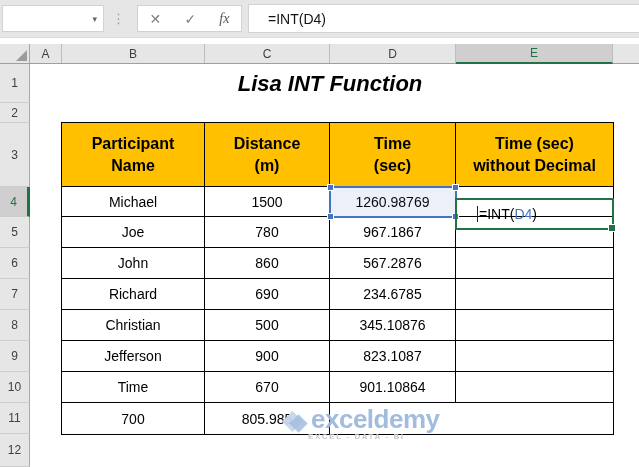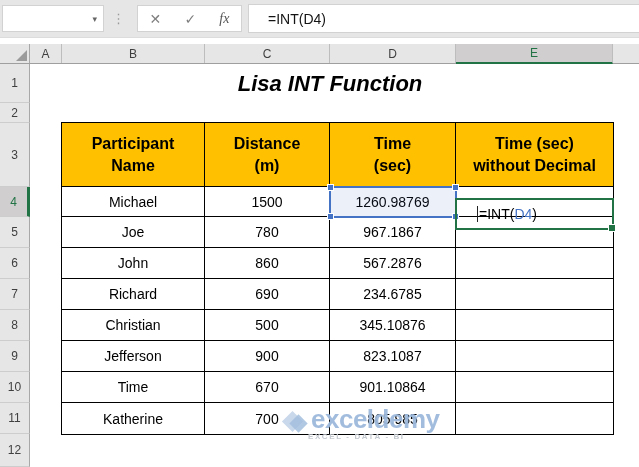--- a/index.html
+++ b/index.html
@@ -142,21 +142,20 @@
       <div class="td">345.10876</div>
       <div class="td last-col"></div>
       <div class="td">Jefferson</div>
       <div class="td">900</div>
       <div class="td">823.1087</div>
       <div class="td last-col"></div>
       <div class="td">Time</div>
       <div class="td">670</div>
       <div class="td">901.10864</div>
       <div class="td last-col"></div>
-      <div class="td last-row">Katherine</div>
       <div class="td last-row">700</div>
       <div class="td last-row">805.985</div>
       <div class="td last-col last-row"></div>
     </div>
 
   <div class="d4box">
     <div class="hdl tl"></div>
     <div class="hdl tr"></div>
     <div class="hdl bl"></div>
     <div class="hdl br"></div>

